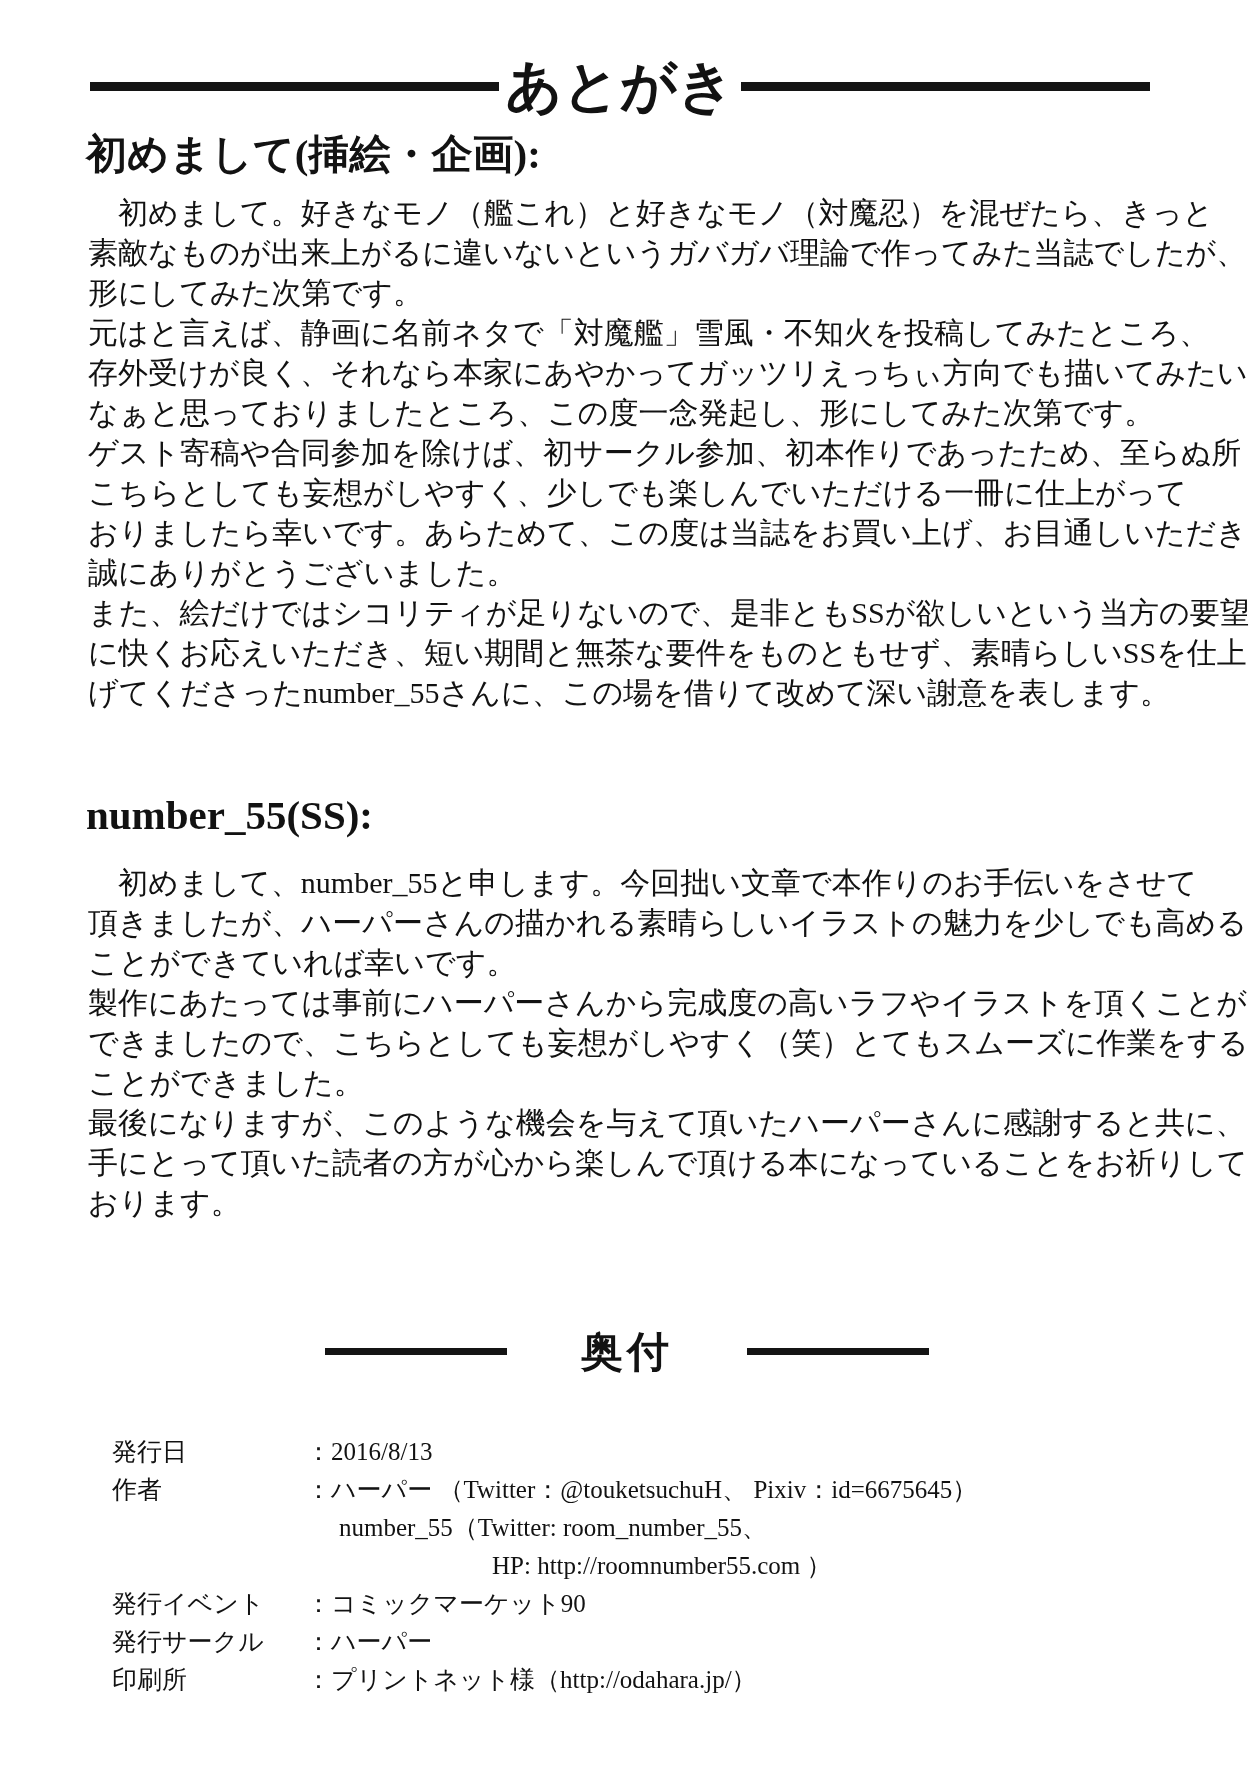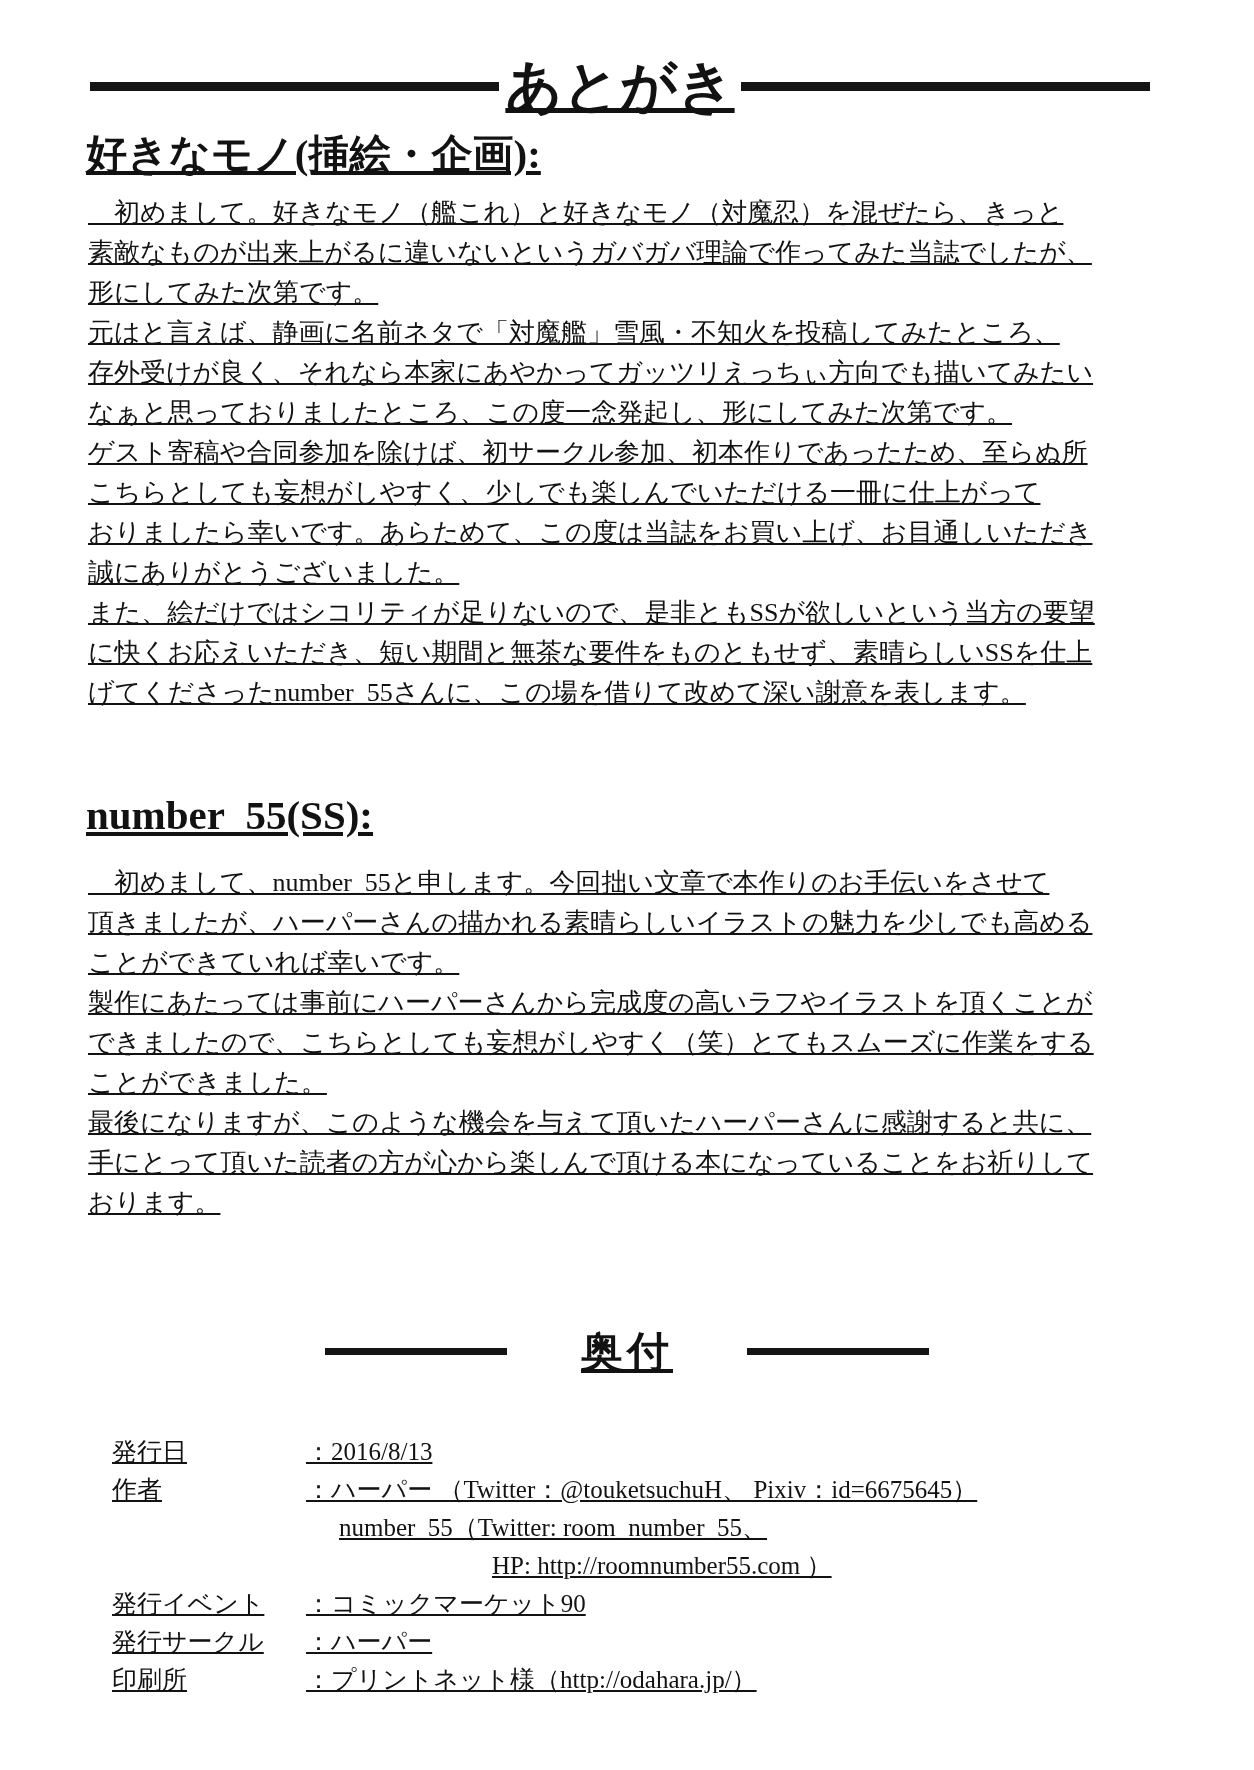--- a/index.html
+++ b/index.html
@@ -3,33 +3,32 @@
 <meta charset="utf-8">
 <style>
   html,body { margin:0; padding:0; background:#ffffff; }
   .page {
     position:relative;
     width:1254px; height:1770px;
     background:#ffffff;
     color:#121212;
     font-family:"Liberation Serif","DejaVu Serif",serif;
     overflow:hidden;
-    text-decoration:underline;
   }
   .title-row { display:flex; align-items:center; margin:58px 104px 0 90px; }
   .rule { flex:1; height:9px; background:#141414; }
   .title-text { font-size:56px; font-weight:bold; line-height:1; padding:0 6px; white-space:nowrap; }
 
   .section-heading {
     font-size:41px; font-weight:bold; line-height:1.3;
     margin:14px 60px 12px 86px;
   }
   .section-heading.second { margin-top:76px; margin-bottom:20px; }
 
-  .para { margin:0 40px 0 88px; font-size:26px; line-height:40px; }
+  .para { margin:0 40px 0 88px; font-size:30px; line-height:40px; }
   .para .bodyline { white-space:pre; }
 
   .okuzuke-row { display:flex; align-items:center; justify-content:center; gap:74px; margin-top:104px;text-align:center; }
   .okuzuke-rule { width:182px; height:7px; background:#141414; }
   .okuzuke-title { font-size:42px; font-weight:bold; letter-spacing:4px; line-height:1.2; white-space:nowrap; }
 
   .colophon { margin:56px 40px 0 112px; font-size:25px; line-height:38px; }
   .c-row { display:flex; }
   .c-label { flex:0 0 194px; white-space:pre; }
   .c-value { white-space:pre; }
@@ -40,21 +39,21 @@
 <body>
 
 <div class="page">
 
   <div class="title-row">
     <div class="rule"></div>
     <div class="title-text">あとがき</div>
     <div class="rule"></div>
   </div>
 
-  <div class="section-heading">好きなモノ(挿絵・企画):</div>
+  <div class="section-heading">初めまして(挿絵・企画):</div>
 
   <div class="para">
     <div class="bodyline">　初めまして。好きなモノ（艦これ）と好きなモノ（対魔忍）を混ぜたら、きっと</div>
     <div class="bodyline">素敵なものが出来上がるに違いないというガバガバ理論で作ってみた当誌でしたが、</div>
     <div class="bodyline">形にしてみた次第です。</div>
     <div class="bodyline">元はと言えば、静画に名前ネタで「対魔艦」雪風・不知火を投稿してみたところ、</div>
     <div class="bodyline">存外受けが良く、それなら本家にあやかってガッツリえっちぃ方向でも描いてみたい</div>
     <div class="bodyline">なぁと思っておりましたところ、この度一念発起し、形にしてみた次第です。</div>
     <div class="bodyline">ゲスト寄稿や合同参加を除けば、初サークル参加、初本作りであったため、至らぬ所</div>
     <div class="bodyline">こちらとしても妄想がしやすく、少しでも楽しんでいただける一冊に仕上がって</div>

